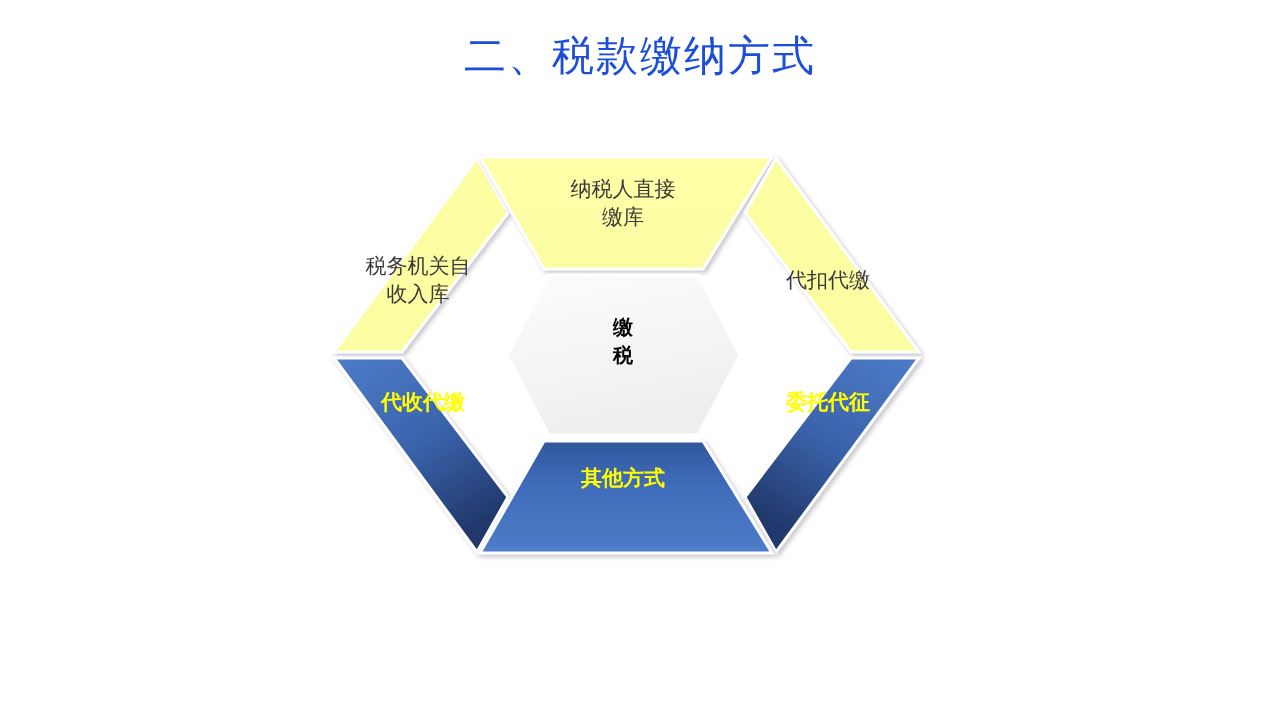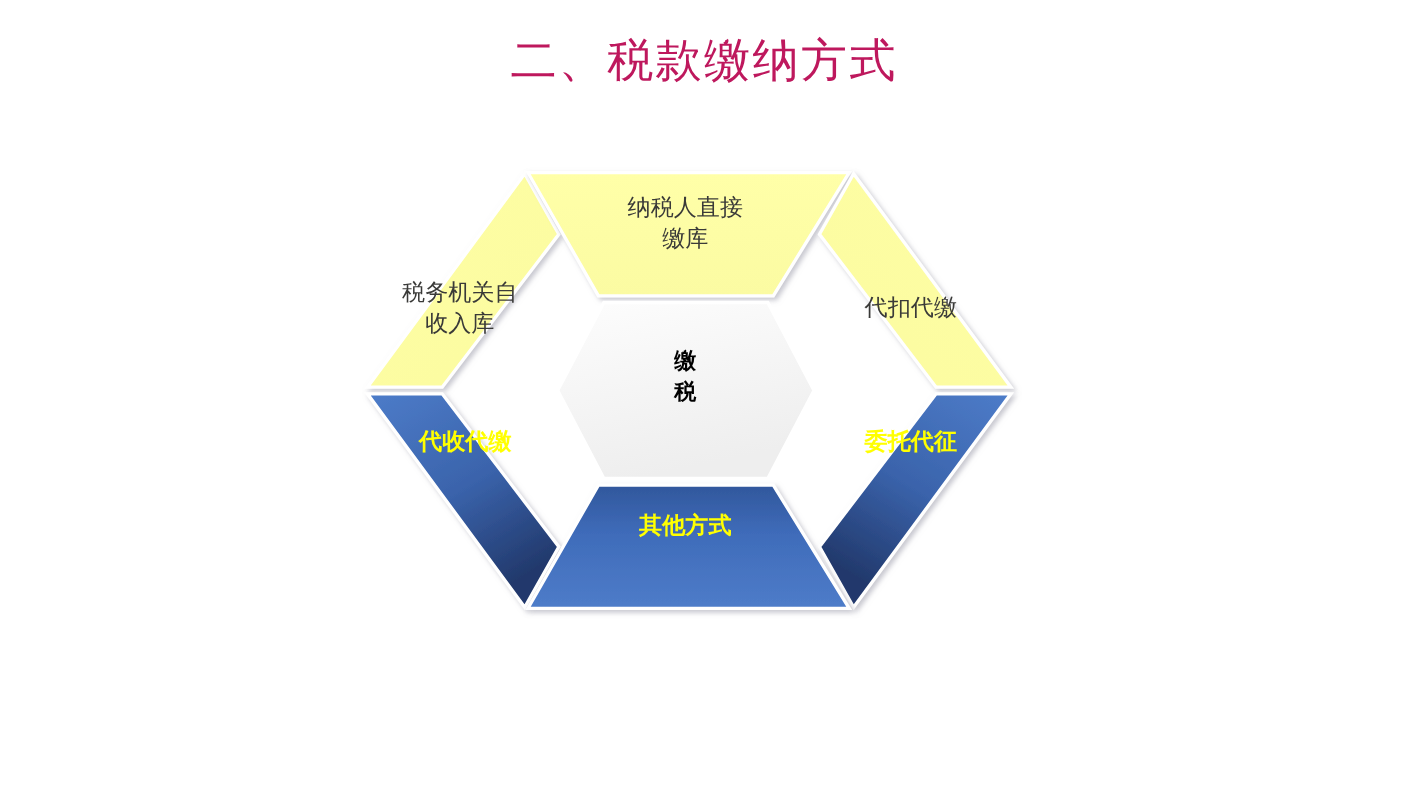--- a/index.html
+++ b/index.html
@@ -24,21 +24,21 @@
   #slide-title {
     position: absolute;
     left: 0;
     top: 28px;
     width: 1280px;
     text-align: center;
     font-family: "Liberation Serif", "DejaVu Serif", serif;
     font-size: 42px;
     line-height: 56px;
     letter-spacing: 2px;
-    color: #be185d;
+    color: #1d4ed8;
     font-weight: 400;
     white-space: nowrap;
   }
   #diagram-wrap {
     position: absolute;
     left: 320px;
     top: 145px;
     width: 620px;
     height: 430px;
   }

